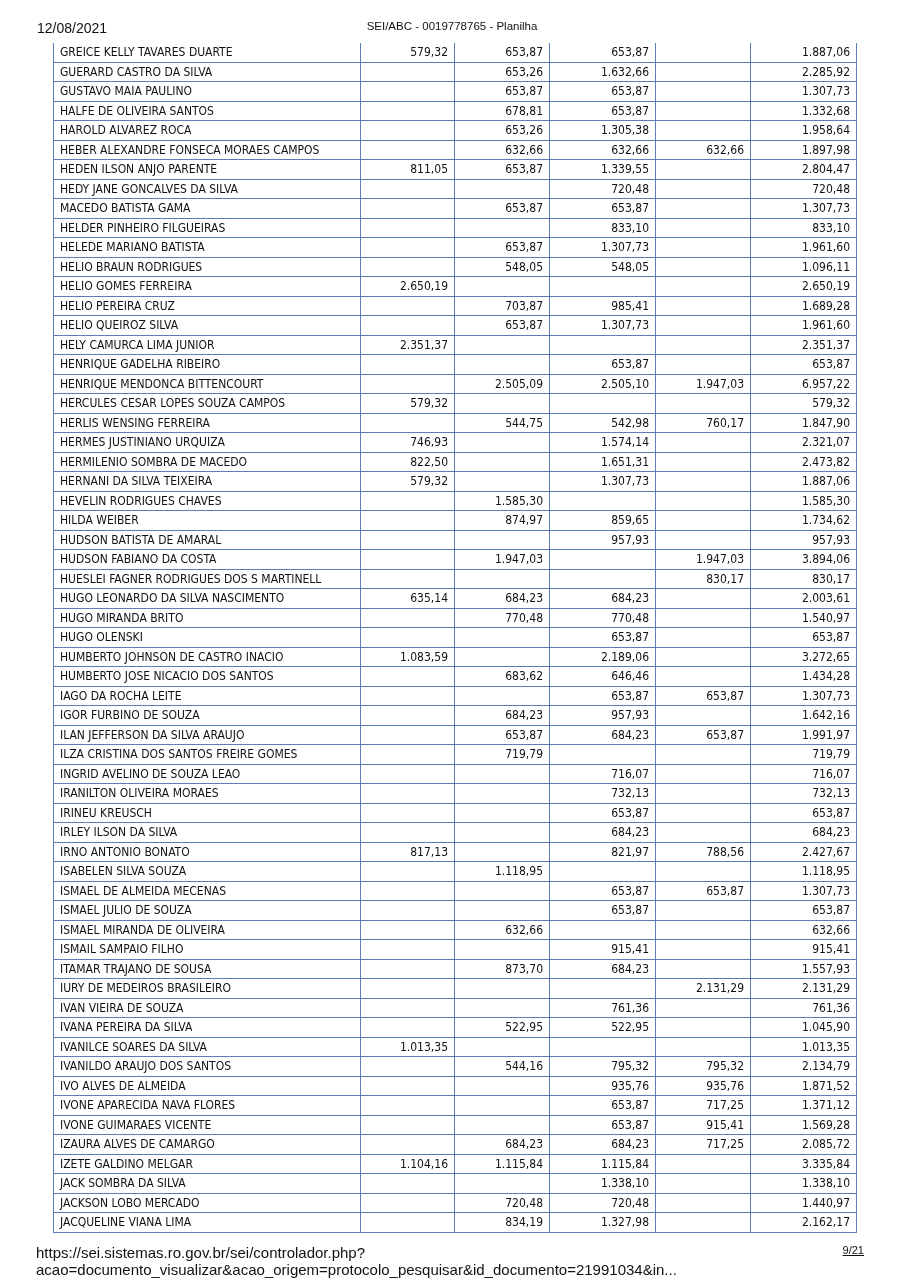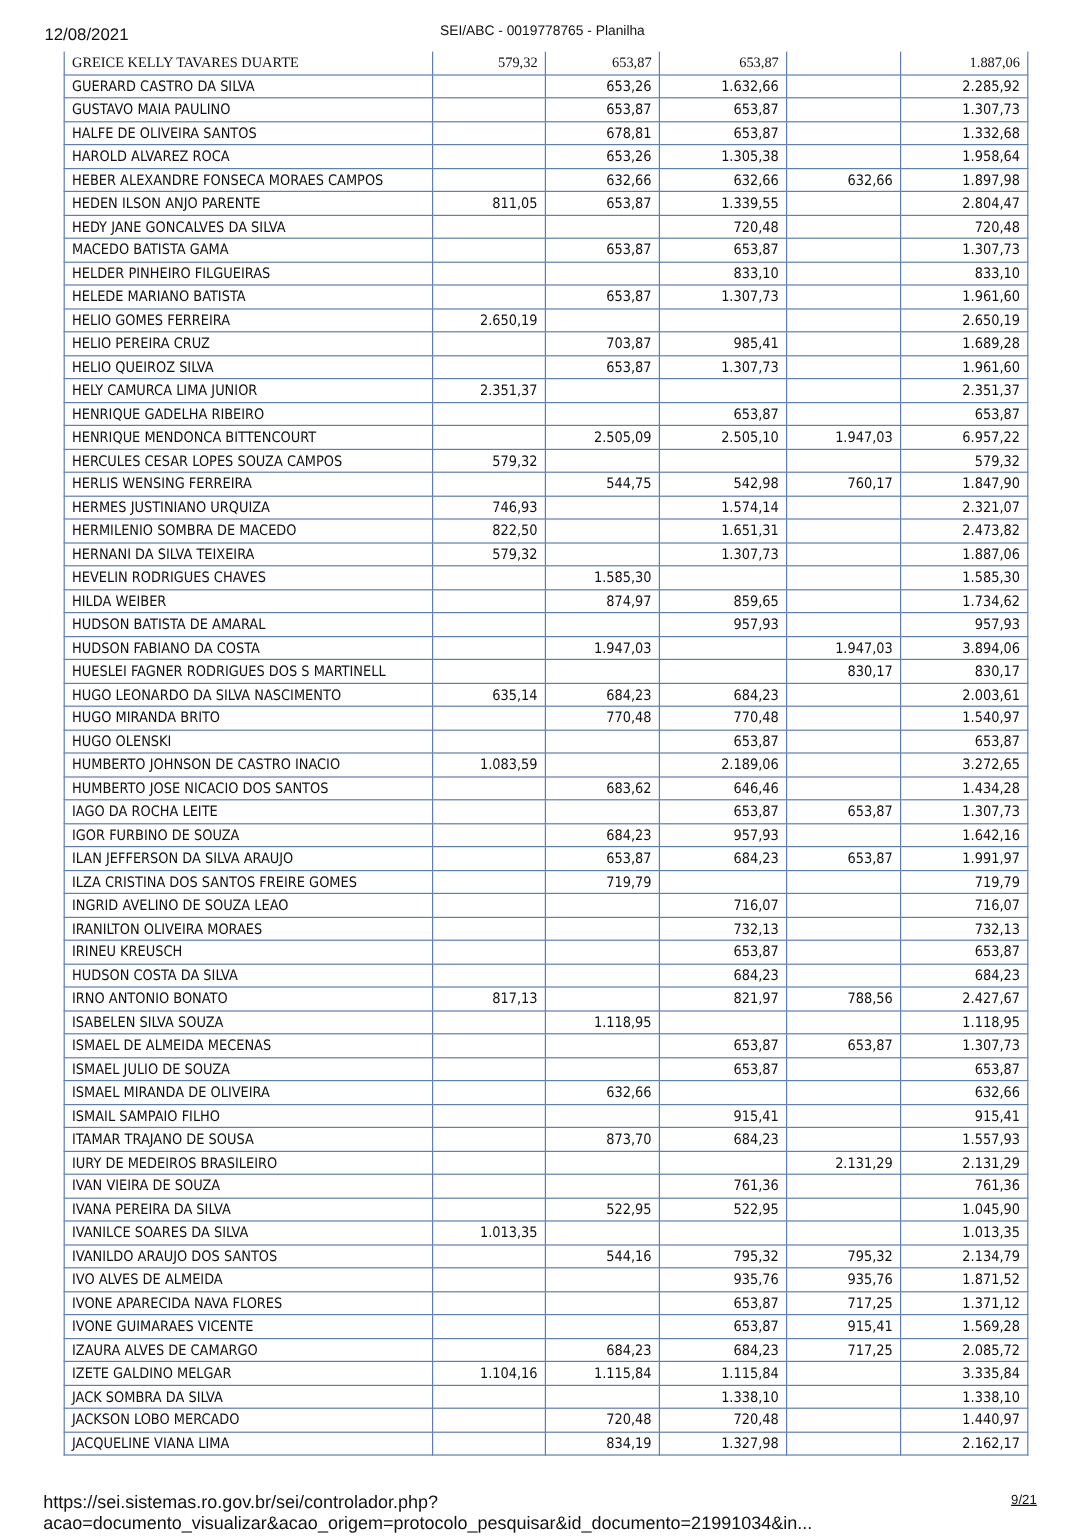--- a/index.html
+++ b/index.html
@@ -1,21 +1,21 @@
 <!DOCTYPE html>
 <html><head>
 <meta charset="utf-8">
 <style>
   html, body { margin: 0; padding: 0; background: #ffffff; }
   body { width: 904px; height: 1280px; position: relative; overflow: hidden; font-family: "Liberation Sans", sans-serif; color: #111; }
   .hdr-date { position: absolute; left: 37px; top: 20px; font-size: 14px; }
   .hdr-title { position: absolute; left: 0; width: 904px; top: 20px; text-align: center; font-size: 11.5px; }
   .sheet { position: absolute; left: 53px; top: 43px; border-collapse: collapse; table-layout: fixed; }
   .sheet td { border: 1px solid #5b7db8; height: 18.5px; padding: 0 6px; font-family: "DejaVu Sans Condensed", "DejaVu Sans", sans-serif; font-size: 12px; font-stretch: condensed; white-space: nowrap; overflow: hidden; line-height: 18px; }
-  .sheet tr:first-child td { border-top: none; font-family: Liberation Serif, serif; }
+  .sheet tr:first-child td { border-top: none; }
   .sheet td.name { text-align: left; width: 294px; }
   .sheet td.num { text-align: right; }
   .c1 { width: 81px; } .c2 { width: 82px; } .c3 { width: 93px; } .c4 { width: 82px; } .c5 { width: 93px; }
   .ftr-url { position: absolute; left: 36px; top: 1244px; font-size: 15px; }
   .ftr-page { position: absolute; right: 40px; top: 1244px; font-size: 11px; text-decoration: underline; }
 </style>
 </head>
 <body>
 
 <div>
@@ -107,20 +107,28 @@
       </tr>
       <tr>
         <td class="name">HELEDE MARIANO BATISTA</td>
         <td class="num c1"></td>
         <td class="num c2">653,87</td>
         <td class="num c3">1.307,73</td>
         <td class="num c4"></td>
         <td class="num c5">1.961,60</td>
       </tr>
       <tr>
+        <td class="name">HELIO BRAUN RODRIGUES</td>
+        <td class="num c1"></td>
+        <td class="num c2">548,05</td>
+        <td class="num c3">548,05</td>
+        <td class="num c4"></td>
+        <td class="num c5">1.096,11</td>
+      </tr>
+      <tr>
         <td class="name">HELIO GOMES FERREIRA</td>
         <td class="num c1">2.650,19</td>
         <td class="num c2"></td>
         <td class="num c3"></td>
         <td class="num c4"></td>
         <td class="num c5">2.650,19</td>
       </tr>
       <tr>
         <td class="name">HELIO PEREIRA CRUZ</td>
         <td class="num c1"></td>
@@ -331,21 +339,21 @@
       </tr>
       <tr>
         <td class="name">IRINEU KREUSCH</td>
         <td class="num c1"></td>
         <td class="num c2"></td>
         <td class="num c3">653,87</td>
         <td class="num c4"></td>
         <td class="num c5">653,87</td>
       </tr>
       <tr>
-        <td class="name">HUDSON COSTA DA SILVA</td>
+        <td class="name">IRLEY ILSON DA SILVA</td>
         <td class="num c1"></td>
         <td class="num c2"></td>
         <td class="num c3">684,23</td>
         <td class="num c4"></td>
         <td class="num c5">684,23</td>
       </tr>
       <tr>
         <td class="name">IRNO ANTONIO BONATO</td>
         <td class="num c1">817,13</td>
         <td class="num c2"></td>

